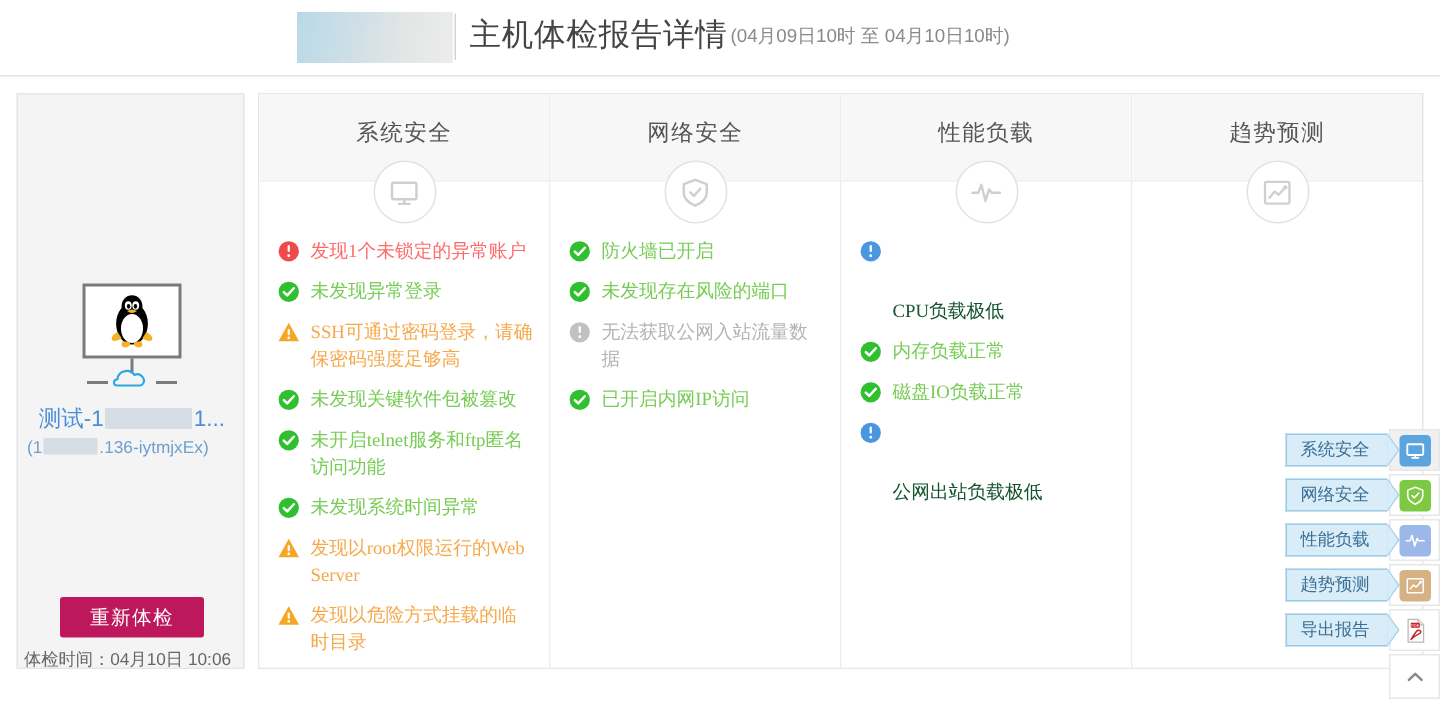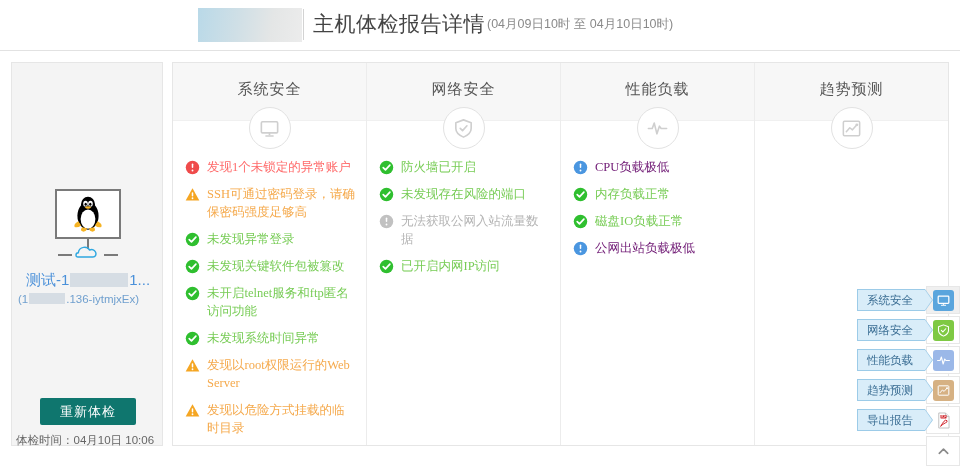--- a/index.html
+++ b/index.html
@@ -155,21 +155,21 @@
     vertical-align: -1px;
     margin: 0 1px;
   }
 
   .recheck-btn {
     position: absolute;
     left: 28px;
     top: 335px;
     width: 96px;
     height: 27px;
-    background: #0f766e;
+    background: #be185d;
     border: none;
     border-radius: 2px;
     color: #ffffff;
     font-size: 13px;
     font-family: inherit;
     letter-spacing: 1px;
     cursor: pointer;
   }
   .check-time {
     position: absolute;
@@ -256,21 +256,21 @@
   .item-txt {
     flex: 1 1 auto;
     font-size: 12.5px;
     line-height: 18px;
     word-break: break-word;
   }
   .t-danger  { color: #ff6a6a; }
   .t-ok      { color: #77cc55; }
   .t-warn    { color: #f5a94b; }
   .t-muted   { color: #b4b4b4; }
-  .t-info    { color: #701a75; }
+  .t-info    { color: #14532d; margin-top: 40px; }
 
   
   .float-nav {
     position: absolute;
     right: 0;
     top: 286px;
     width: 104px;
   }
   .fn-row {
     position: relative;
@@ -412,32 +412,32 @@
           <div class="item">
       <span class="item-ico"><svg viewBox="0 0 16 16" width="15" height="15">
     <circle cx="8" cy="8" r="7.2" fill="#ef4b4b"></circle>
     <rect x="7.2" y="3.6" width="1.6" height="5" rx="0.8" fill="#ffffff"></rect>
     <circle cx="8" cy="11.2" r="1" fill="#ffffff"></circle>
               </svg></span>
       <span class="item-txt t-danger">发现1个未锁定的异常账户</span>
     </div>
           <div class="item">
       <span class="item-ico"><svg viewBox="0 0 16 16" width="15" height="15">
+      <circle cx="8" cy="8" r="7.2" fill="#2fbf2f"></circle>
+      <path d="M4.5 8.2 L6.9 10.6 L11.6 5.5" fill="none" stroke="#ffffff" stroke-width="1.8" stroke-linecap="round" stroke-linejoin="round"></path>
+              </svg></span>
+      <span class="item-txt t-ok">未发现异常登录</span>
+    </div>
+          <div class="item">
+      <span class="item-ico"><svg viewBox="0 0 16 16" width="15" height="15">
       <path d="M8 1.2 L15.3 14.4 H0.7 Z" fill="#f5a623"></path>
       <rect x="7.2" y="5.6" width="1.6" height="4.6" rx="0.8" fill="#ffffff"></rect>
       <circle cx="8" cy="12" r="0.95" fill="#ffffff"></circle>
               </svg></span>
       <span class="item-txt t-warn">SSH可通过密码登录，请确保密码强度足够高</span>
-    </div>
-          <div class="item">
-      <span class="item-ico"><svg viewBox="0 0 16 16" width="15" height="15">
-      <circle cx="8" cy="8" r="7.2" fill="#2fbf2f"></circle>
-      <path d="M4.5 8.2 L6.9 10.6 L11.6 5.5" fill="none" stroke="#ffffff" stroke-width="1.8" stroke-linecap="round" stroke-linejoin="round"></path>
-              </svg></span>
-      <span class="item-txt t-ok">未发现异常登录</span>
     </div>
           <div class="item">
       <span class="item-ico"><svg viewBox="0 0 16 16" width="15" height="15">
       <circle cx="8" cy="8" r="7.2" fill="#2fbf2f"></circle>
       <path d="M4.5 8.2 L6.9 10.6 L11.6 5.5" fill="none" stroke="#ffffff" stroke-width="1.8" stroke-linecap="round" stroke-linejoin="round"></path>
               </svg></span>
       <span class="item-txt t-ok">未发现关键软件包被篡改</span>
     </div>
           <div class="item">
       <span class="item-ico"><svg viewBox="0 0 16 16" width="15" height="15">

